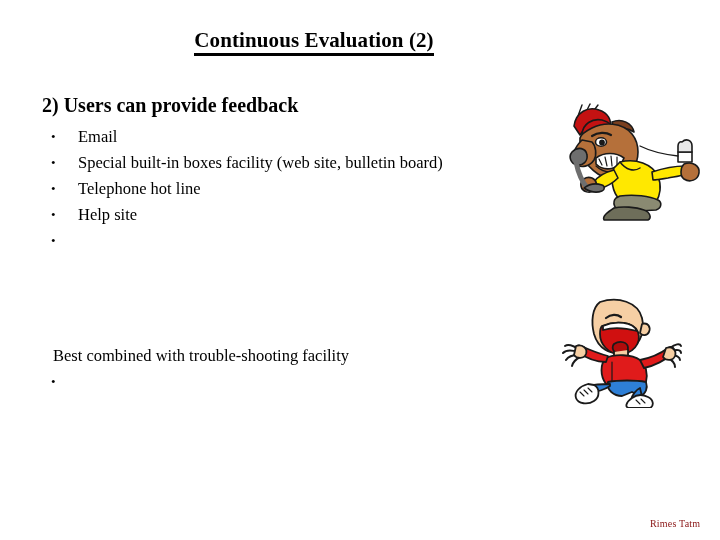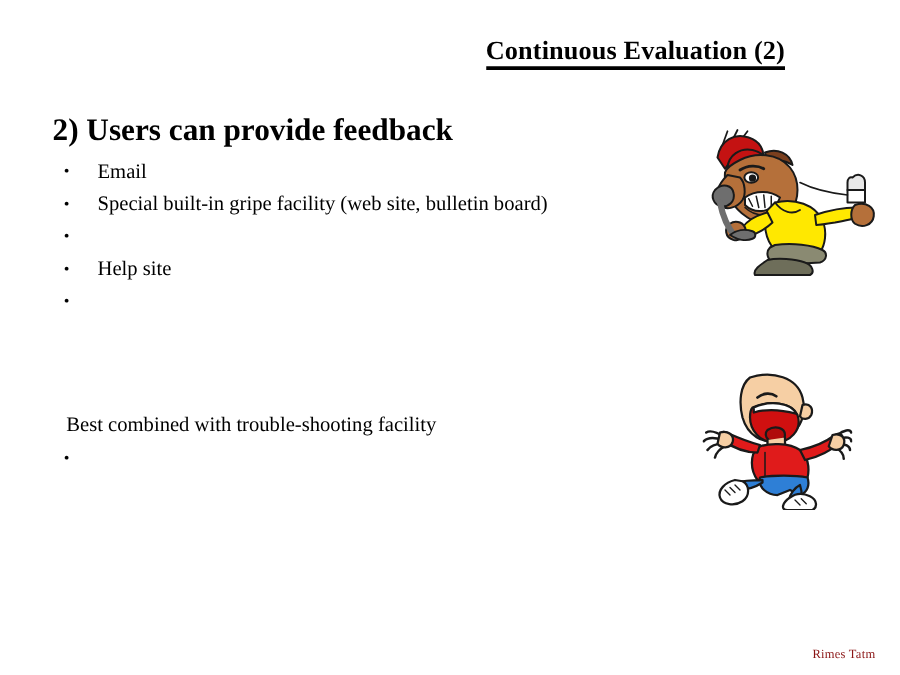--- a/index.html
+++ b/index.html
@@ -21,38 +21,38 @@
     inset: 0;
     background: #ffffff;
   }
 
   
   .slide-title {
     position: absolute;
     left: 0;
     top: 28px;
     width: 628px;
-    text-align: right;
+    text-align: center;
     font-size: 21px;
     font-weight: bold;
     letter-spacing: 0.1px;
     line-height: 24px;
     white-space: nowrap;
   }
   .slide-title span.txt {
     border-bottom: 3px solid #000000;
     padding-bottom: 1px;
   }
 
   
   .heading-1 {
     position: absolute;
     left: 42px;
     top: 93px;
-    font-size: 25px;
+    font-size: 20px;
     font-weight: bold;
     line-height: 24px;
     white-space: nowrap;
   }
 
   .bullet-list {
     position: absolute;
     left: 42px;
     top: 124px;
     margin: 0;
@@ -80,20 +80,21 @@
     position: absolute;
     left: 42px;
     top: 327px;
   }
   .lower-line {
     font-size: 16.5px;
     line-height: 26px;
     height: 26px;
     padding-left: 11px;
     white-space: nowrap;
+    margin-top: 16px;
   }
   .lower-bullet {
     position: relative;
     font-size: 16.5px;
     line-height: 26px;
     height: 26px;
     padding-left: 36px;
     white-space: nowrap;
   }
   .lower-bullet .bullet-dot {
@@ -140,22 +141,22 @@
 <body>
 
 <div class="slide">
 
   <div class="slide-title"><span class="txt">Continuous Evaluation (2)</span></div>
 
   <div class="heading-1">2) Users can provide feedback</div>
 
   <ul class="bullet-list">
     <li><span class="bullet-dot">•</span><span>Email</span></li>
-    <li><span class="bullet-dot">•</span><span>Special built-in gripe facility (web site, bulletin board)</span></li>
-    <li><span class="bullet-dot">•</span></li>
+    <li><span class="bullet-dot">•</span><span>Special built-in boxes facility (web site, bulletin board)</span></li>
+    <li><span class="bullet-dot">•</span><span>Telephone hot line</span></li>
     <li><span class="bullet-dot">•</span><span>Help site</span></li>
     <li><span class="bullet-dot">•</span></li>
   </ul>
 
   <div class="lower-block">
     <div class="lower-line">Best combined with trouble-shooting facility</div>
     <div class="lower-bullet"><span class="bullet-dot">•</span></div>
   </div>
 
   <div class="clipart" id="clipart-angry-phone">

